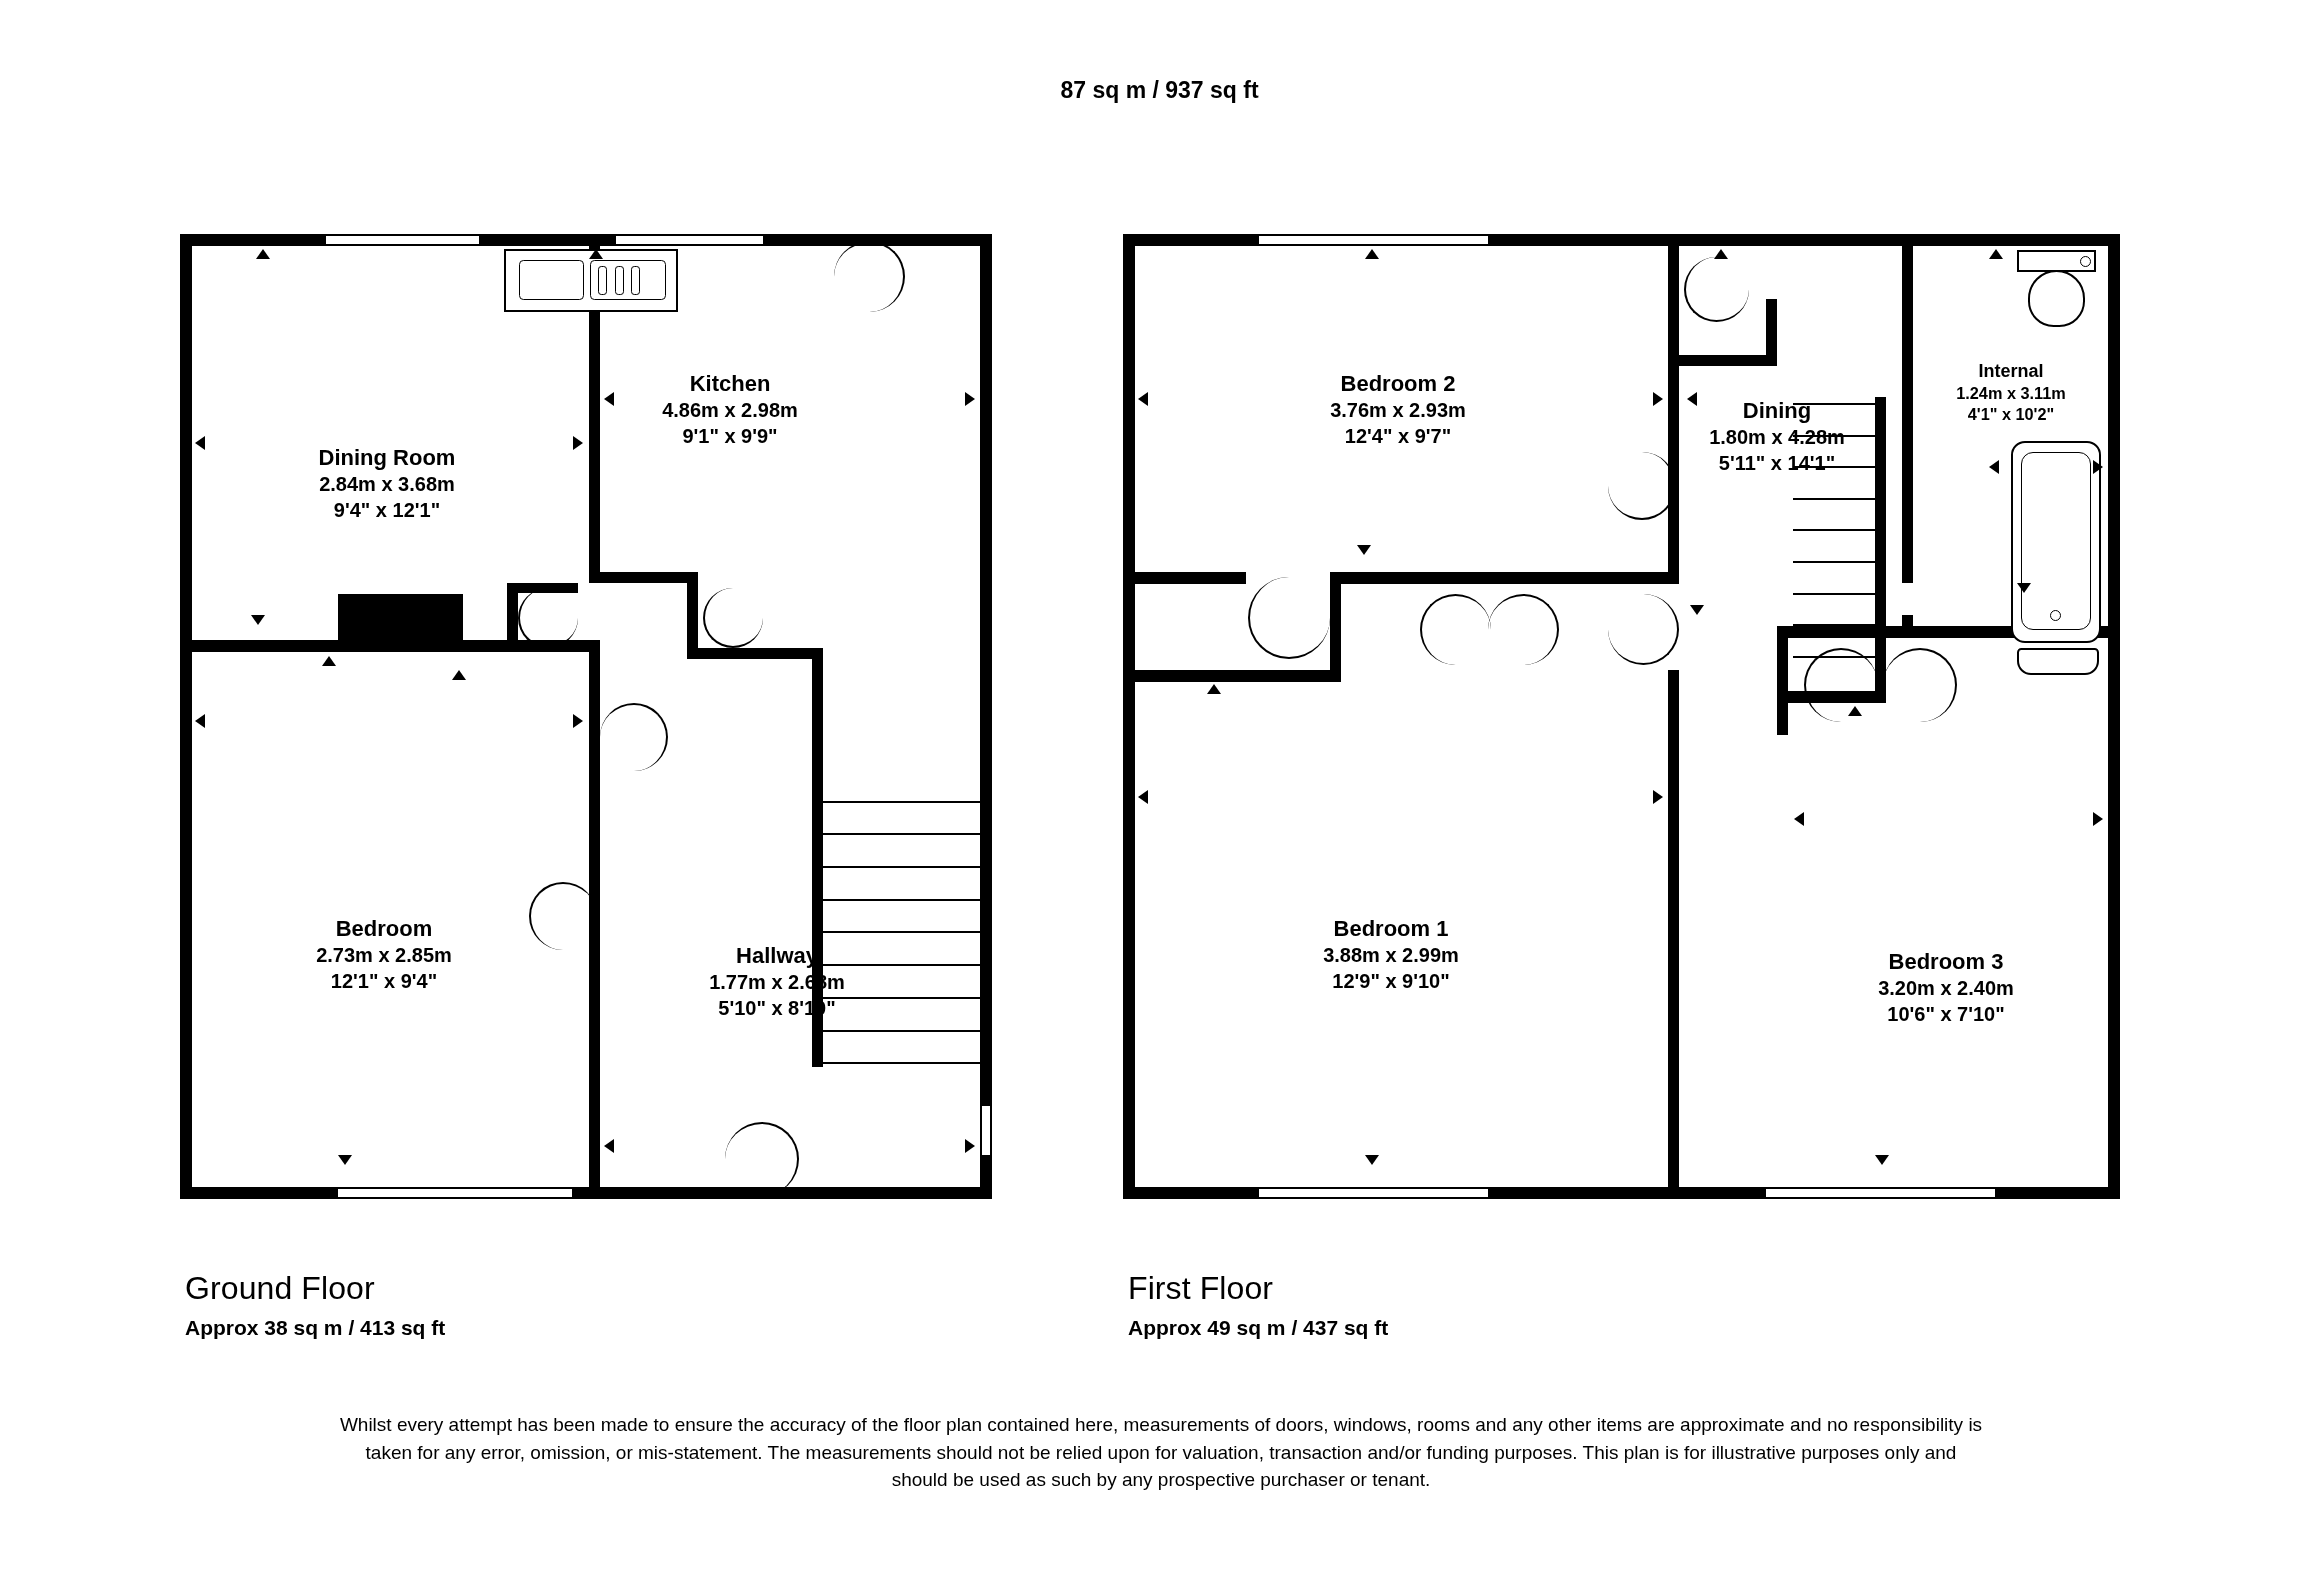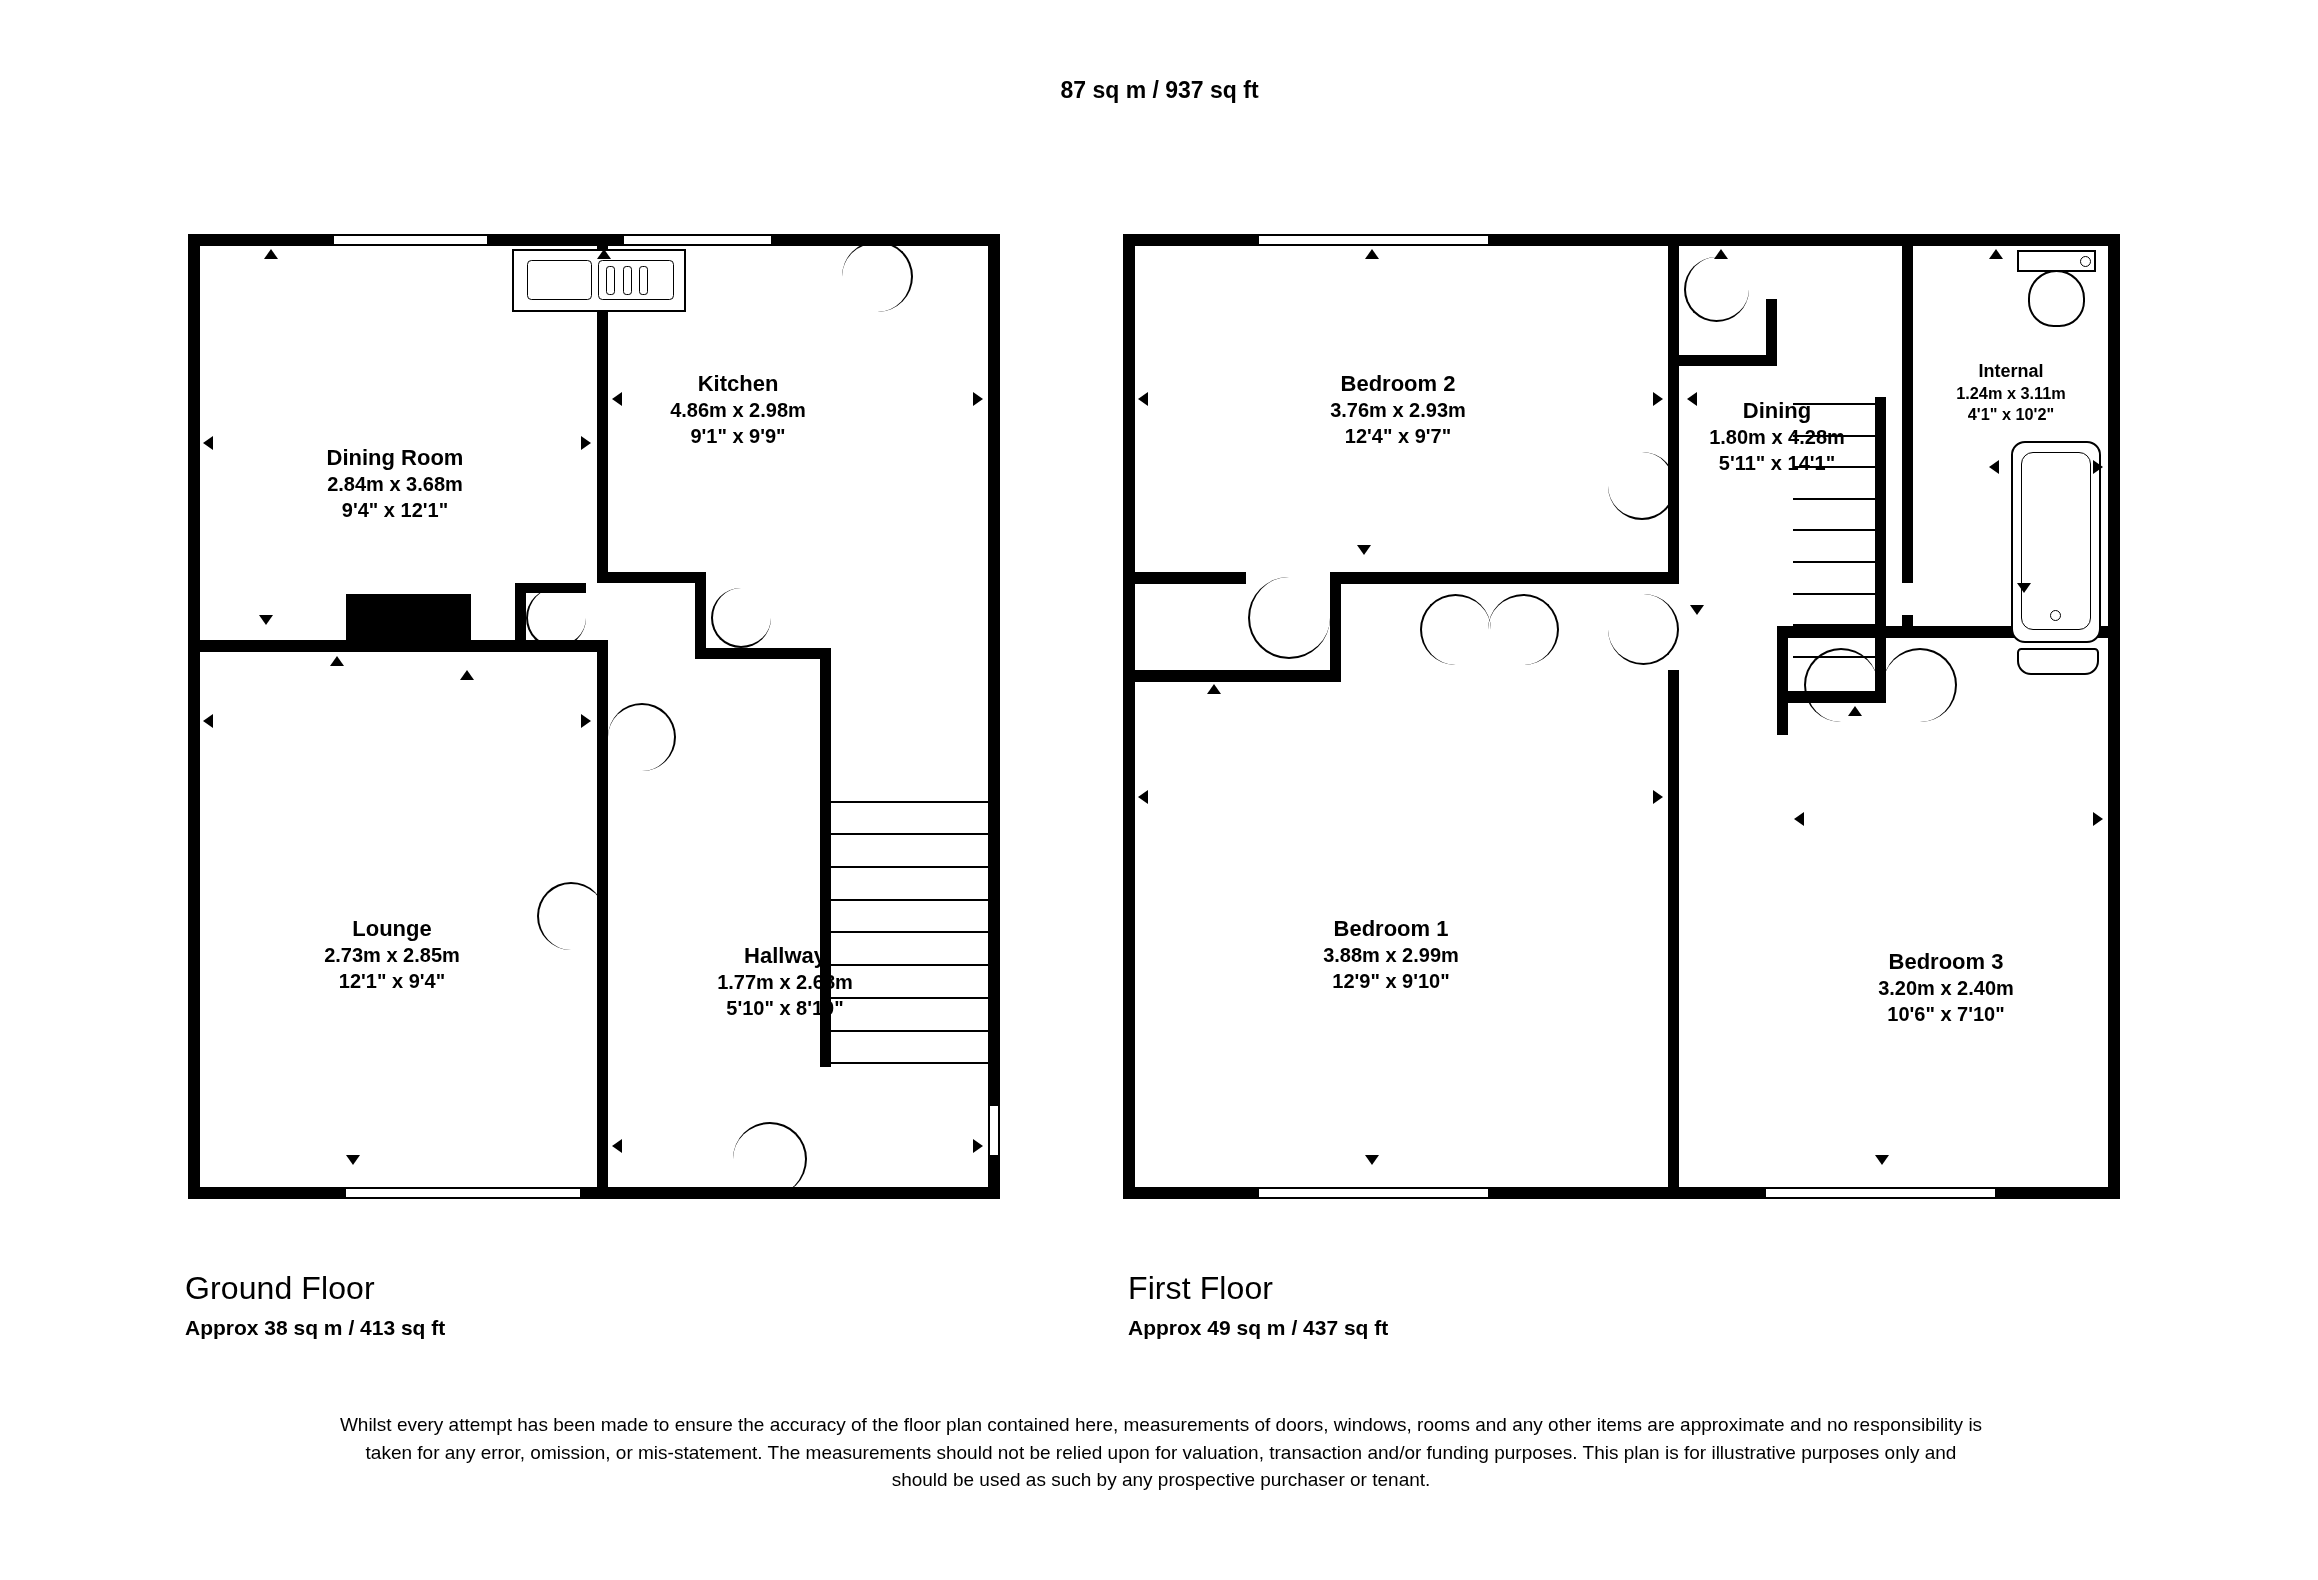--- a/index.html
+++ b/index.html
@@ -24,21 +24,21 @@
     font-size: 23px;
     line-height: 1.22;
   }
   #header div { white-space: nowrap; }
 
   
   .plan {
     position: absolute;
     top: 234px;
   }
-  #plan-ground { left: 188px; width: 834px; height: 1003px; }
+  #plan-ground { left: 180px; width: 834px; height: 1003px; }
   #plan-first  { left: 1123px; width: 997px; height: 1003px; }
 
   .wall {
     position: absolute;
     background: #000000;
   }
   .win {           
     position: absolute;
     background: #ffffff;
     border-top: 2.2px solid #000;
@@ -182,21 +182,21 @@
     <div class="nm">Kitchen</div>
     <div class="dm">4.86m x 2.98m</div>
     <div class="dm">9'1" x 9'9"</div>
   </div>
   <div class="room-label" style="left:207px; top:210px;">
     <div class="nm">Dining Room</div>
     <div class="dm">2.84m x 3.68m</div>
     <div class="dm">9'4" x 12'1"</div>
   </div>
   <div class="room-label" style="left:204px; top:681px;">
-    <div class="nm">Lounge</div>
+    <div class="nm">Bedroom</div>
     <div class="dm">2.73m x 2.85m</div>
     <div class="dm">12'1" x 9'4"</div>
   </div>
   <div class="room-label" style="left:597px; top:708px;">
     <div class="nm">Hallway</div>
     <div class="dm">1.77m x 2.68m</div>
     <div class="dm">5'10" x 8'10"</div>
   </div>
 </div>
 

